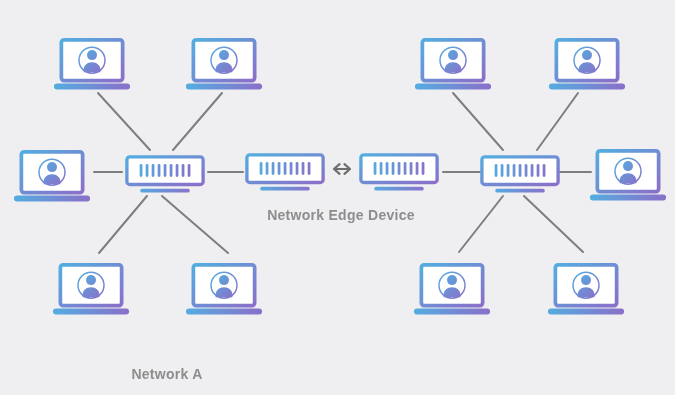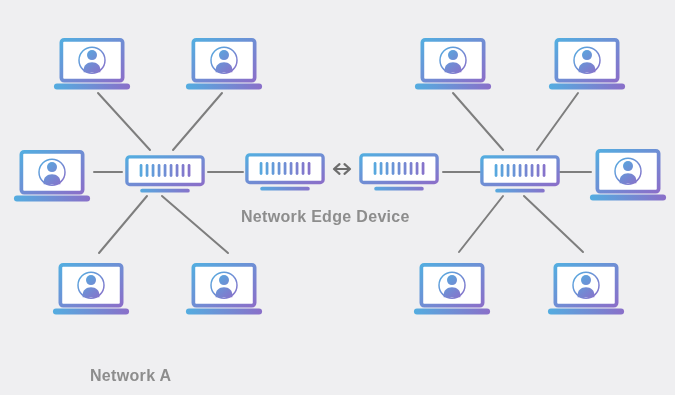--- a/index.html
+++ b/index.html
@@ -14,21 +14,21 @@
   }
   *{margin:0;padding:0;box-sizing:border-box}
   html,body{background:#fff}
   body{font-family:"Liberation Sans",sans-serif}
   .canvas{position:relative;width:675px;height:402px;background:var(--c-background);overflow:hidden}
   .lines{position:absolute;left:0;top:0;width:675px;height:402px}
   .node{position:absolute}
   .node svg{display:block;width:100%;height:auto}
   .lap{width:78px}
   .sw{width:80px}
-  .lbl{position:absolute;font-size:16px;font-weight:bold;color:var(--c-label);text-align:left;letter-spacing:.02em;line-height:1.2}
+  .lbl{position:absolute;font-size:14px;font-weight:bold;color:var(--c-label);text-align:center;letter-spacing:.02em;line-height:1.2}
   .footer-strip{position:absolute;left:0;bottom:0;width:100%;height:7px;background:var(--c-footer)}
 </style>
 </head>
 <body>
 
 <svg width="0" height="0" style="position:absolute" aria-hidden="true">
   <defs>
     <linearGradient id="grad-diag" x1="0" y1="0" x2="1" y2="1">
       <stop offset="0" style="stop-color:var(--c-gradient-start)"></stop>
       <stop offset="1" style="stop-color:var(--c-gradient-end)"></stop>
@@ -249,16 +249,16 @@
     <rect x="9" y="3" width="66" height="44" rx="3" style="fill:var(--c-device-fill)" stroke="url(#grad-diag)" stroke-width="4"></rect>
     <circle cx="42" cy="25" r="14" fill="none" stroke="url(#grad-diag)" stroke-width="1.6"></circle>
     <g fill="url(#grad-avatar)">
       <circle cx="42" cy="19.5" r="5.4"></circle>
       <path d="M33 38 v-2.3 c0-5.2 3.6-8.5 9-8.5 s9 3.3 9 8.5 V38 z"></path>
     </g>
   </svg>
 </div>
 
   <div class="lbl" style="left:241px;top:207px;width:200px">Network Edge Device</div>
-  <div class="lbl" style="left:90px;top:366px;width:140px">Network A</div>
+  <div class="lbl" style="left:97px;top:366px;width:140px">Network A</div>
 
   <div class="footer-strip"></div>
 </div>
 
 </body></html>

